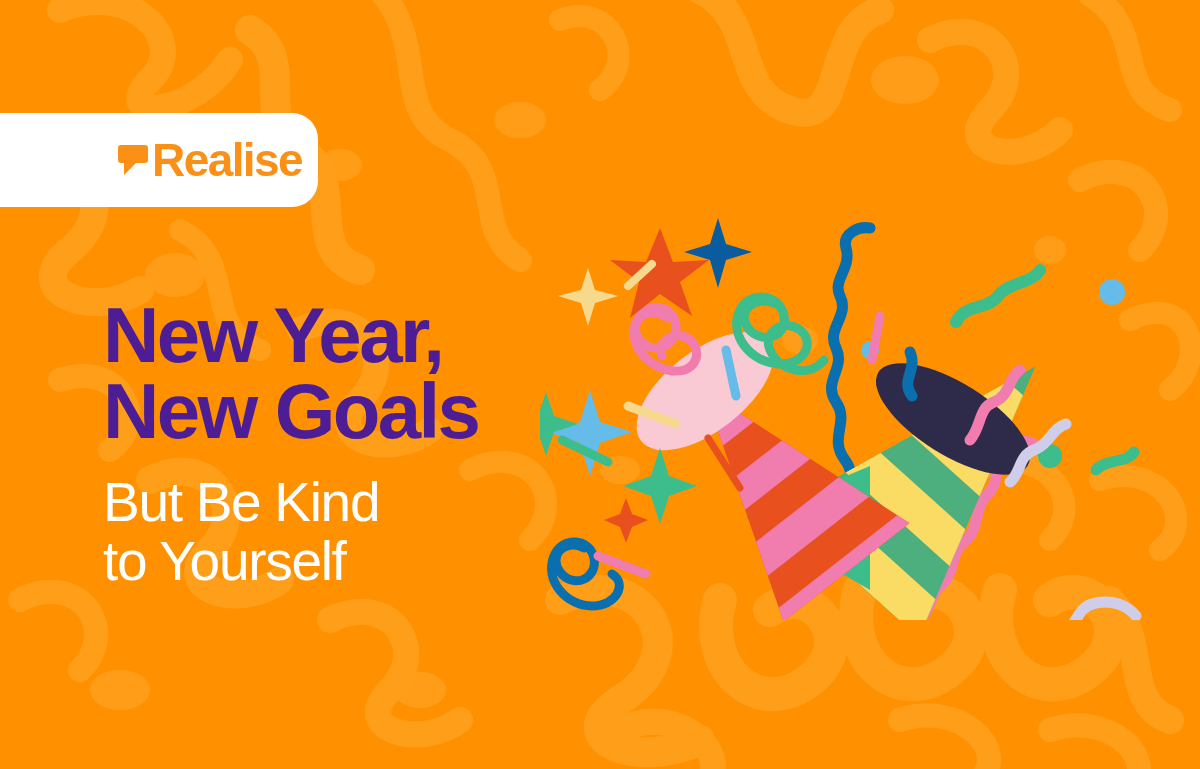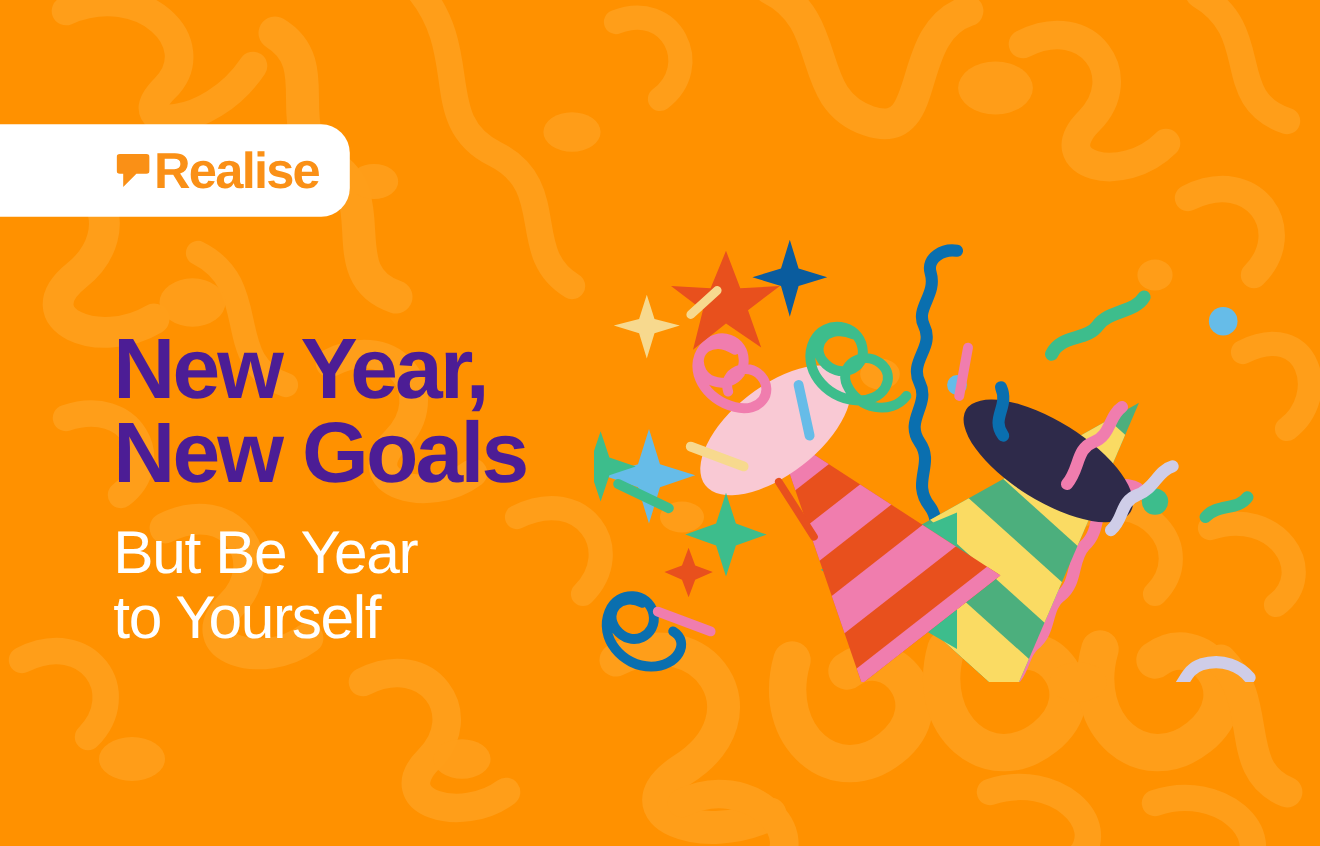--- a/index.html
+++ b/index.html
@@ -14,25 +14,25 @@
     width:1200px; height:769px;
     background:#FF9100;
     overflow:hidden;
   }
   #bg-doodles { position:absolute; left:0; top:0; width:1200px; height:769px; }
   #artwork    { position:absolute; left:540px; top:200px; width:660px; height:420px; }
 
   
   #logo-badge {
     position:absolute; left:0; top:113px;
-    width:318px; height:84px;
+    width:318px; height:94px;
     background:#FFFFFF;
     border-radius:0 26px 26px 0;
     display:flex; align-items:center; justify-content:flex-end;
-    padding-right:28px;
+    padding-right:16px;
   }
   #logo-lockup { display:flex; align-items:center; gap:4px; }
   #logo-mark { width:30px; height:34px; flex:0 0 auto; }
   #logo-word {
     font-size:46px; font-weight:bold; letter-spacing:-1.6px;
     color:#FA9016; line-height:1; white-space:nowrap;
   }
 
   
   #text-block { position:absolute; left:103px; top:298px; width:560px; }
@@ -103,21 +103,21 @@
       <svg id="logo-mark" viewBox="0 0 30 34" aria-hidden="true">
         <path d="M3 2 h24 a3 3 0 0 1 3 3 v12 a3 3 0 0 1 -3 3 h-9 l-12 12 v-12 h-3 a3 3 0 0 1 -3 -3 v-12 a3 3 0 0 1 3 -3 z" fill="#FA9016"></path>
       </svg>
       <span id="logo-word">Realise</span>
     </div>
   </div>
 
   <div id="text-block">
     <h1 id="headline">New Year,
 New Goals</h1>
-    <h2 id="subheadline">But Be Year
+    <h2 id="subheadline">But Be Kind
 to Yourself</h2>
   </div>
 
   <svg id="artwork" viewBox="0 0 660 420" aria-hidden="true">
 
     <g fill="none" stroke-linecap="round" stroke-width="11">
       <path stroke="#0A6FAF" d="M318 318 C300 300 320 280 305 260 C288 238 310 222 296 202
                C282 182 306 168 296 148 C286 128 310 116 300 96 C292 80 312 68 306 48
                C302 34 318 26 330 28"></path>
       <path stroke="#F07DAE" d="M348 458 C360 448 356 430 372 424 C392 416 388 396 400 386

